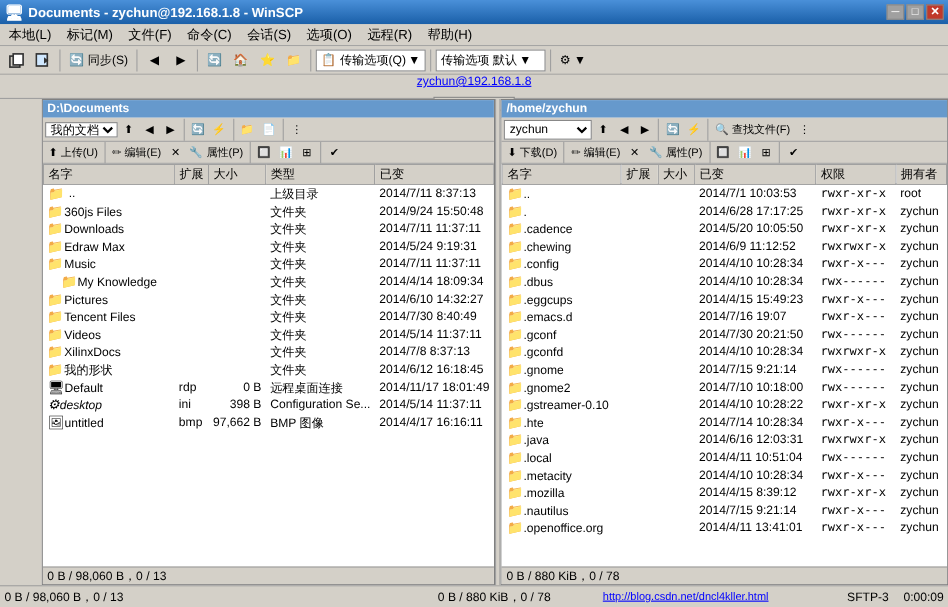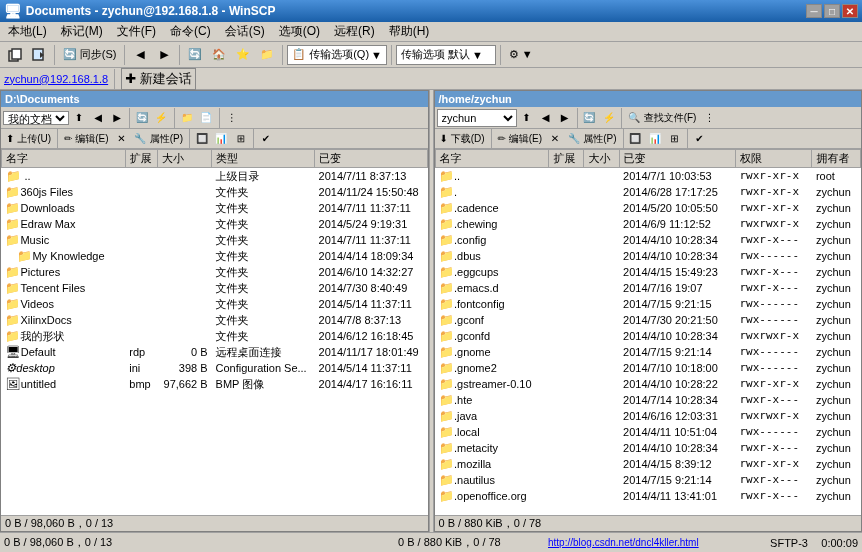--- a/index.html
+++ b/index.html
@@ -20,21 +20,21 @@
     
     
     #toolbar1 { background: #d4d0c8; border-bottom: 1px solid #a0a0a0; height: 28px; display: flex; align-items: center; padding: 2px 4px; gap: 2px; }
     .tb-btn { height: 22px; min-width: 22px; border: 1px solid transparent; background: transparent; cursor: pointer; display: flex; align-items: center; justify-content: center; font-size: 11px; padding: 0 3px; }
     .tb-separator { width: 1px; height: 20px; background: #a0a0a0; margin: 0 2px; }
     
     
     #addrbar { background: #d4d0c8; border-bottom: 1px solid #a0a0a0; height: 24px; display: flex; align-items: center; padding: 2px 4px; gap: 4px; font-size: 11px; }
     
     
-    #main { display: flex; height: calc(552px - 22px - 20px - 28px - 28px - 24px - 20px); }
+    #main { display: flex; height: calc(552px - 22px - 20px - 28px - 28px - 24px - 20px); margin-left: 38px; }
     
     .pane { flex: 1; display: flex; flex-direction: column; border: 1px solid #808080; background: white; }
     .pane-left { border-right: none; }
     .pane-divider { width: 4px; background: #d4d0c8; border-left: 1px solid #a0a0a0; border-right: 1px solid #a0a0a0; }
     
     
     .file-list { flex: 1; overflow-y: auto; overflow-x: hidden; background: white; }
     .file-list table { width: 100%; border-collapse: collapse; font-size: 11px; }
     .file-list th { background: #d4d0c8; border: 1px solid #a0a0a0; padding: 1px 4px; text-align: left; font-weight: normal; position: sticky; top: 0; cursor: pointer; white-space: nowrap; }
     .file-list td { padding: 0px 4px; white-space: nowrap; border-bottom: none; font-size: 11px; height: 16px; }
@@ -109,21 +109,21 @@
   </div>
   <div class="tb-separator"></div>
   <div class="tb-dropdown" style="font-size:11px; border:1px solid #888; background:#fff; height:20px; padding:0 4px; display:flex; align-items:center; gap:2px; min-width:100px;">
     <span>传输选项 默认</span>
       <span>▼</span>
   </div>
   <div class="tb-separator"></div>
   <button class="tb-btn">⚙ ▼</button>
 </div>
 
-<div id="addrbar" style="height:22px; background:#d4d0c8; border-bottom:1px solid #a0a0a0; display:flex; align-items:center; padding:0 4px; gap:4px; font-size:11px;">
+<div id="addrbar" style="height:22px; background:#d4d0c8; border-bottom:1px solid #a0a0a0; display:flex; align-items:center; padding:0 4px; gap:4px; font-size:11px;flex-direction:column;">
   <span style="color:blue; text-decoration:underline;">zychun@192.168.1.8</span>
   <div class="tb-separator"></div>
   <button class="tb-btn" style="font-size:13px; border:1px solid #888; background:#d4d0c8;">✚ 新建会话</button>
 </div>
 
 <div id="main" style="display:flex; height:calc(552px - 22px - 20px - 26px - 22px - 20px); ">
 
   <div class="pane pane-left" style="flex:1; display:flex; flex-direction:column; border:1px solid #808080; border-right:1px solid #808080;">
 
     <div style="background:#6699cc; color:white; height:16px; display:flex; align-items:center; padding:0 4px; font-size:11px; font-weight:bold;">
@@ -178,21 +178,21 @@
               <td></td>
               <td></td>
               <td>上级目录</td>
               <td>2014/7/11 8:37:13</td>
             </tr>
             <tr>
               <td style="display:table-cell; padding:0 4px;"><span class="file-icon">📁</span>360js Files</td>
               <td></td>
               <td style="text-align:right;"></td>
               <td>文件夹</td>
-              <td>2014/11/24 15:50:48</td>
+              <td>2014/9/24 15:50:48</td>
             </tr>
             <tr>
               <td style="display:table-cell; padding:0 4px;"><span class="file-icon">📁</span>Downloads</td>
               <td></td>
               <td style="text-align:right;"></td>
               <td>文件夹</td>
               <td>2014/7/11 11:37:11</td>
             </tr>
             <tr>
               <td style="display:table-cell; padding:0 4px;"><span class="file-icon">📁</span>Edraw Max</td>
@@ -388,28 +388,20 @@
             </tr>
             <tr>
               <td style="display:table-cell; padding:0 4px;"><span class="file-icon">📁</span>.emacs.d</td>
               <td></td>
               <td></td>
               <td>2014/7/16 19:07</td>
               <td style="font-family:monospace;">rwxr-x---</td>
               <td>zychun</td>
             </tr>
             <tr>
-              <td style="display:table-cell; padding:0 4px;"><span class="file-icon">📁</span>.fontconfig</td>
-              <td></td>
-              <td></td>
-              <td>2014/7/15 9:21:15</td>
-              <td style="font-family:monospace;">rwx------</td>
-              <td>zychun</td>
-            </tr>
-            <tr>
               <td style="display:table-cell; padding:0 4px;"><span class="file-icon">📁</span>.gconf</td>
               <td></td>
               <td></td>
               <td>2014/7/30 20:21:50</td>
               <td style="font-family:monospace;">rwx------</td>
               <td>zychun</td>
             </tr>
             <tr>
               <td style="display:table-cell; padding:0 4px;"><span class="file-icon">📁</span>.gconfd</td>
               <td></td>

